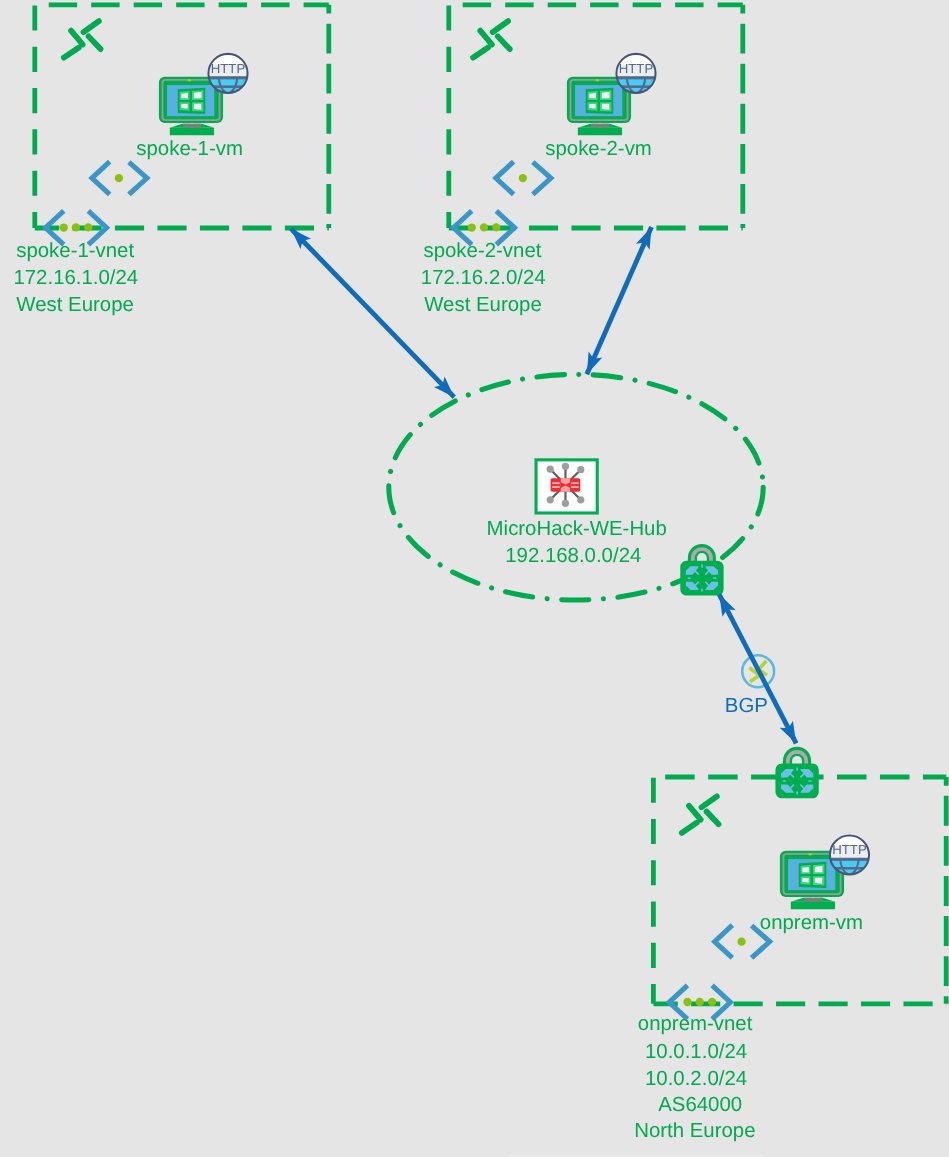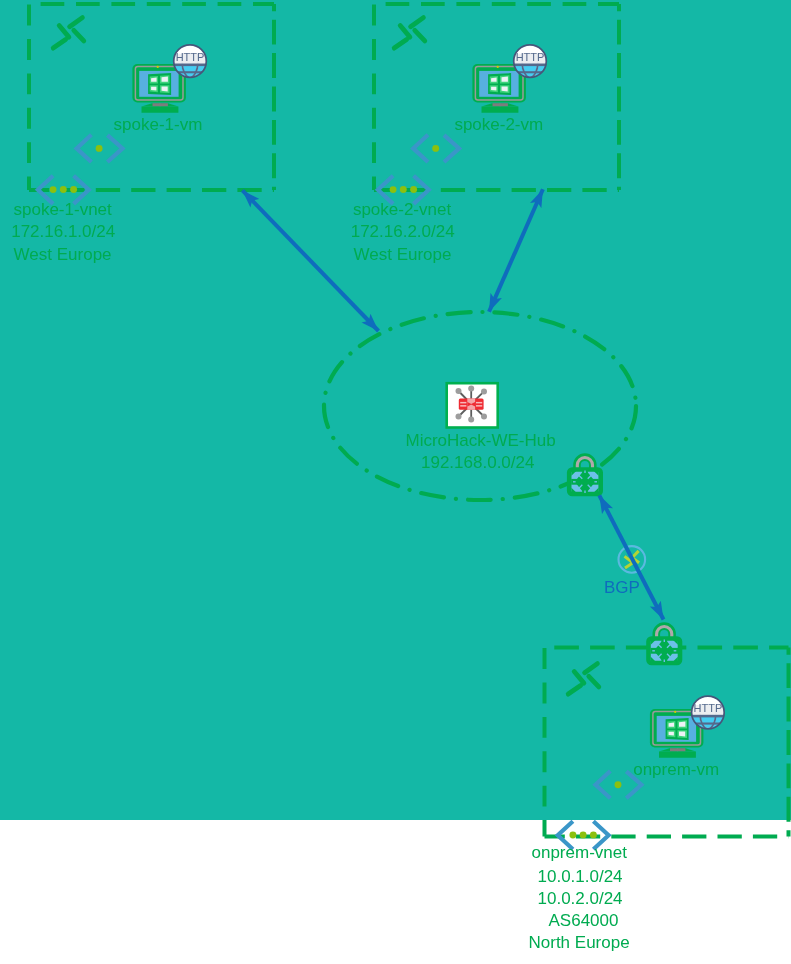--- a/index.html
+++ b/index.html
@@ -1,17 +1,17 @@
 <!DOCTYPE html>
 <html><head>
 <meta charset="utf-8">
 <style>
   html,body{margin:0;padding:0;background:#ffffff;}
   body{width:791px;height:964px;overflow:hidden;font-family:"Liberation Sans",sans-serif;}
-  #stage{position:relative;width:791px;height:820px;background:#14b8a6;}
+  #stage{position:relative;width:791px;height:964px;background:#e5e5e5;}
   svg{display:block;}
   .glabel,.blabel{font-family:"Liberation Sans",sans-serif;font-size:17px;}
   .httptxt{font-family:"Liberation Sans",sans-serif;font-size:11px;fill:#54698c;}
   .glabel{fill:#00ab50;}
   .blabel{fill:#0f6cbd;}
 </style>
 </head>
 <body>
 
 <div id="stage">

